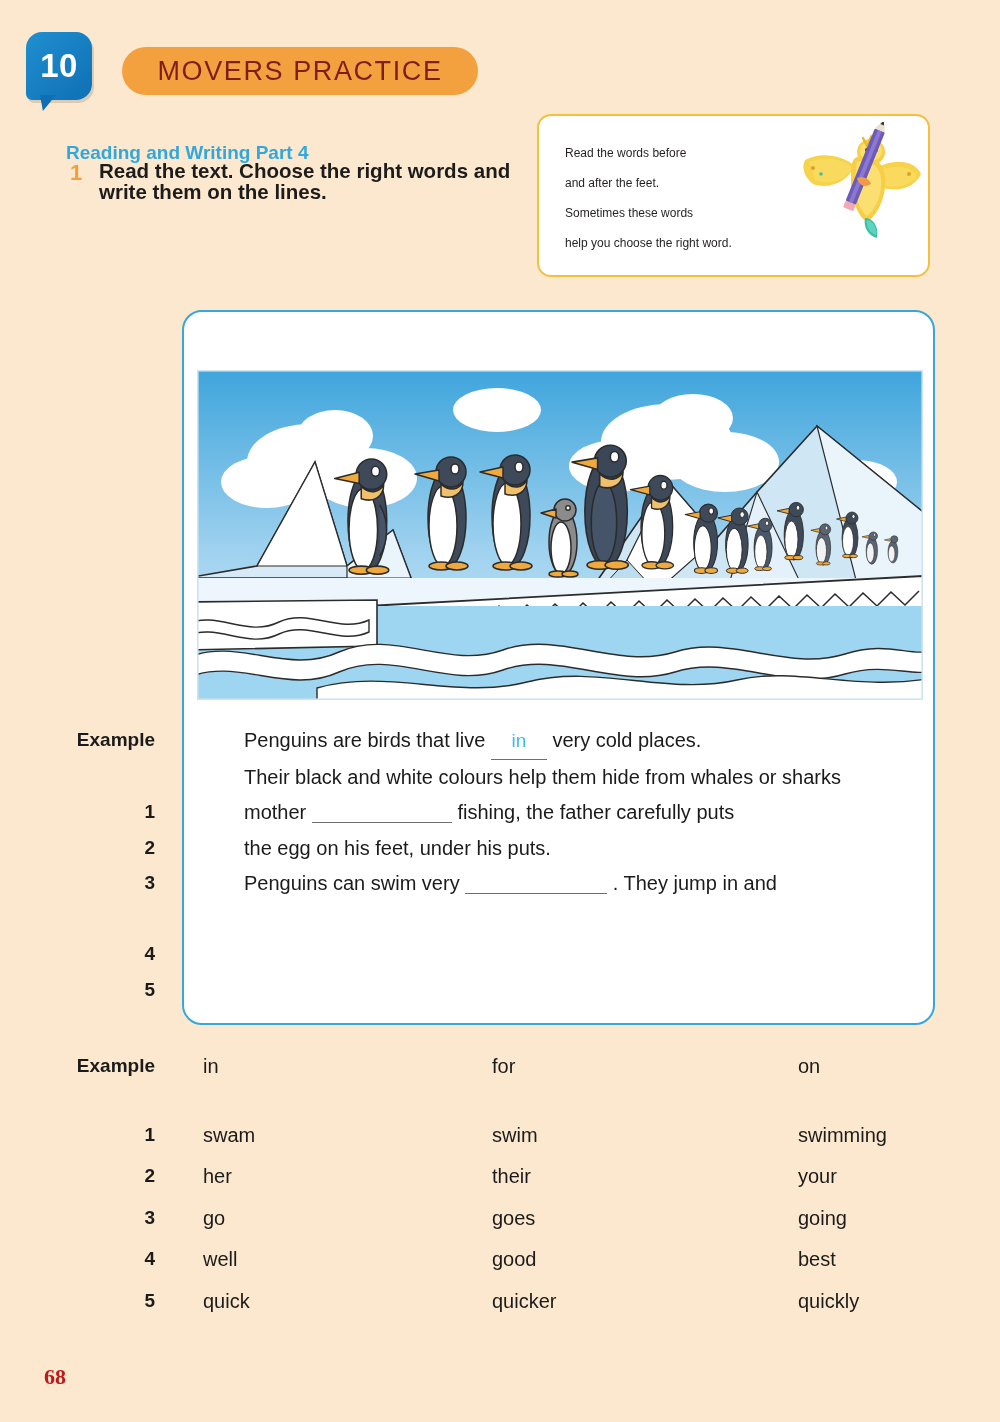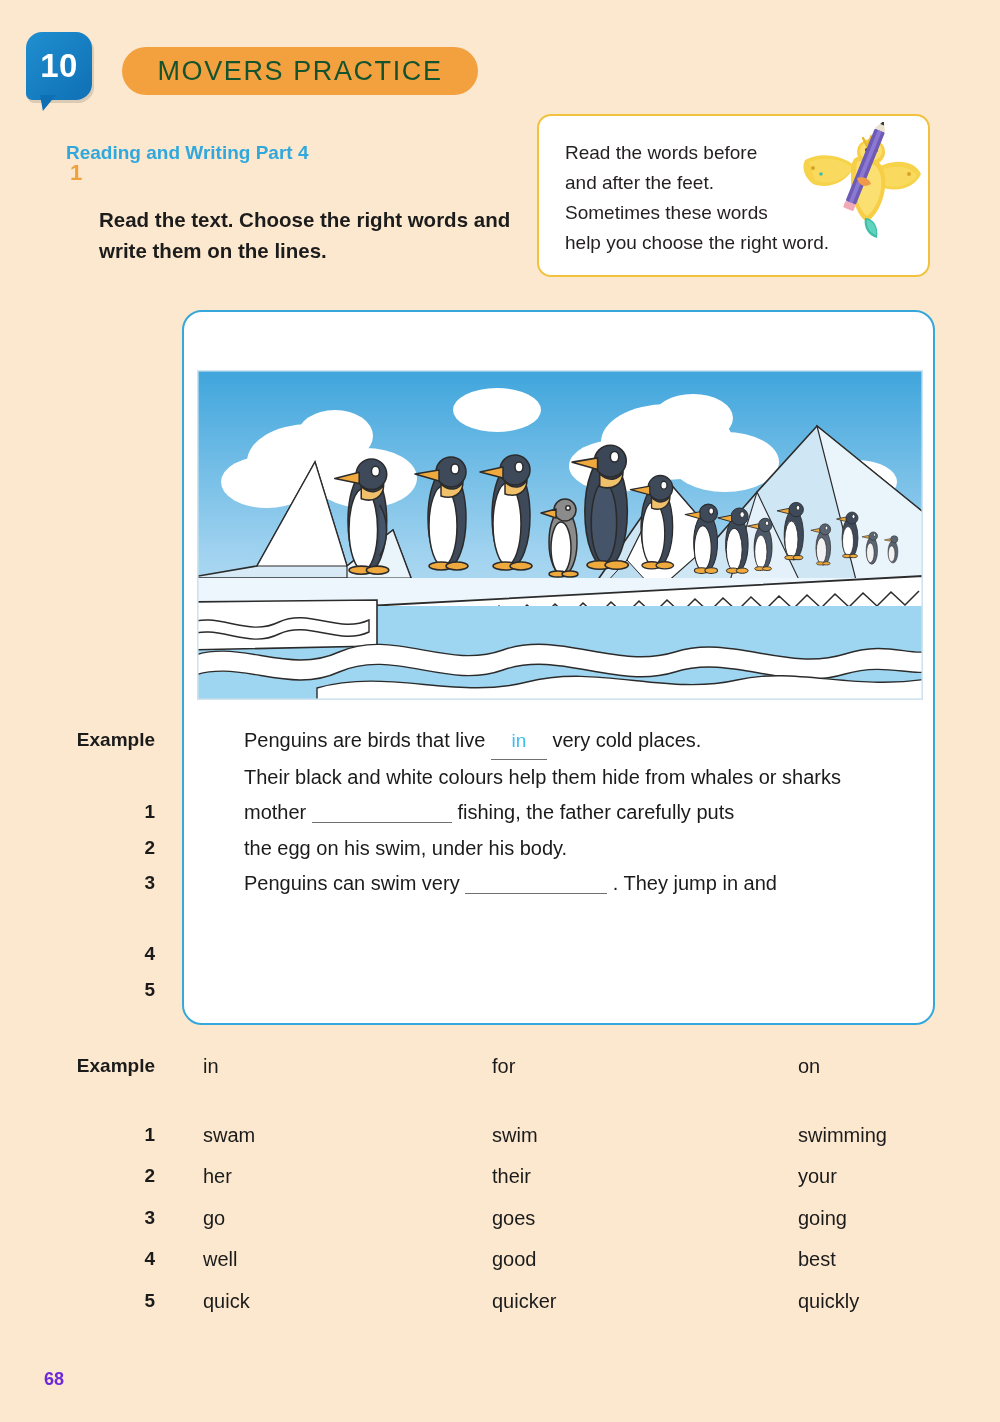--- a/index.html
+++ b/index.html
@@ -36,21 +36,21 @@
     clip-path: polygon(0 0, 100% 0, 18% 100%);
   }
 
   .banner {
     position: absolute;
     left: 122px; top: 47px;
     width: 356px; height: 48px;
     background: #f3a03f;
     border-radius: 24px;
     display: flex; align-items: center; justify-content: center;
-    color: #14532d;
+    color: #7f1d1d;
     font-size: 27px;
     letter-spacing: 1.6px;
   }
 
   .section-label {
     position: absolute;
     left: 66px; top: 118px;
     color: #31a8dd;
     font-size: 19px;
     font-weight: bold;
@@ -64,38 +64,37 @@
     font-size: 22px;
     font-weight: bold;
   }
   .task-text {
     position: absolute;
     left: 99px; top: 160px;
     width: 430px;
     color: #1c1c1c;
     font-size: 20.5px;
     font-weight: bold;
-    line-height: 31px;
-    margin-top: 44px;
+    line-height: 21px;
   }
 
   
   .tip-box {
     position: absolute;
     left: 537px; top: 114px;
     width: 393px; height: 163px;
     background: #ffffff;
     border: 2.5px solid #f2c23e;
     border-radius: 14px;
   }
   .tip-text {
     position: absolute;
     left: 26px; top: 22px;
     width: 290px;
-    font-size: 19px;
+    font-size: 12px;
     line-height: 30px;
     color: #231f20;
   }
 
   .tip-bird { position: absolute; right: 4px; top: 6px; width: 125px; height: 118px; }
 
   
   .card {
     position: absolute;
     left: 182px; top: 310px;
@@ -163,23 +162,24 @@
     text-align: right;
     font-size: 19px; font-weight: bold; color: #1b1b1b;
   }
   .opt-a { position: absolute; left: 203px; font-size: 20px; color: #1b1b1b; }
   .opt-b { position: absolute; left: 492px; font-size: 20px; color: #1b1b1b; }
   .opt-c { position: absolute; left: 798px; font-size: 20px; color: #1b1b1b; }
 
   .page-num {
     position: absolute;
     left: 44px; bottom: 32px;
-    color: #6d28d9;
-    font-size: 18px;
-    font-weight: bold;
+    color: #b91c1c;
+    font-size: 22px;
+    font-weight: bold;
+    font-family: Liberation Serif, serif;
   }
 </style>
 </head>
 <body>
 
 <div class="unit-badge">
   <span>10</span>
 </div>
 
 <div class="banner">
@@ -453,21 +453,21 @@
       <span>Penguins are birds that live</span>
       <span class="ex-blank">in</span>
       <span>very cold places.</span>
     </div>
     <div class="pline">Their black and white colours help them hide from whales or sharks</div>
     <div class="pline">
       <span>mother</span>
       <span class="blank w3"></span>
       <span>fishing, the father carefully puts</span>
     </div>
-    <div class="pline">the egg on his swim, under his body.</div>
+    <div class="pline">the egg on his feet, under his puts.</div>
     <div class="pline">
       <span>Penguins can swim very</span>
       <span class="blank w4"></span>
       <span>. They jump in and</span>
     </div>
   </div>
 </div>
 
 <div class="gutter">
   <div class="gutter-item" style="top:729px;">Example</div>

